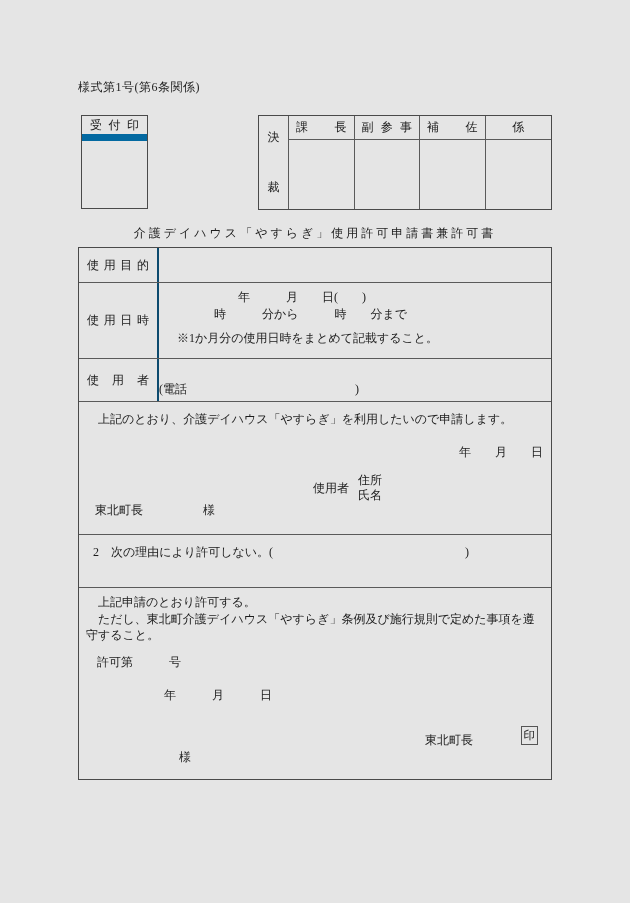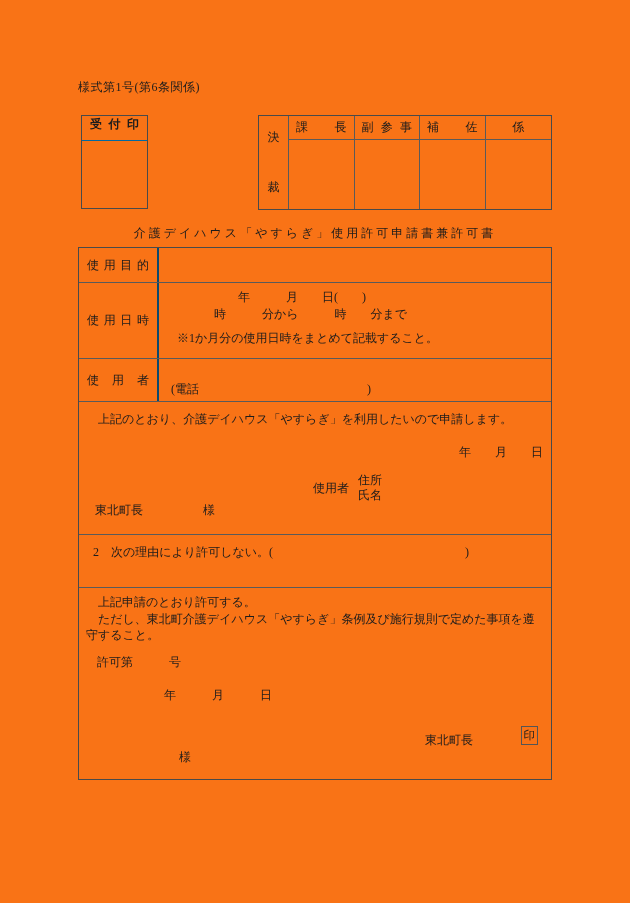--- a/index.html
+++ b/index.html
@@ -1,31 +1,31 @@
 <!DOCTYPE html>
 <html><head>
 <meta charset="utf-8">
 <style>
   * { margin:0; padding:0; box-sizing:border-box; }
   html,body { background:#fff; }
   .page {
-    position:relative; width:630px; height:903px; background:#f97316;
+    position:relative; width:630px; height:903px; background:#e5e5e5;
     font-family:"Liberation Serif","DejaVu Serif",serif;
     font-size:12px; color:#1c1c1c; overflow:hidden;
   }
   .abs { position:absolute; }
   .just { display:block; width:100%; text-align:justify; text-align-last:justify; }
   .pre { white-space:pre-wrap; }
 
   
   .fnote { left:78px; top:79px; letter-spacing:0.5px; }
 
   
   .receipt { left:81px; top:115px; width:67px; height:94px; border:1px solid #4a4a4a; }
-  .receipt .hd { height:25px; border-bottom:1px solid #0369a1; display:flex; padding:0 8px;font-weight:bold; }
+  .receipt .hd { height:25px; border-bottom:7px solid #0369a1; display:flex; align-items:center; padding:0 8px; }
   .receipt .bd { height:67px; }
 
   
   .appr { left:258px; top:115px; width:294px; height:95px; border:1px solid #4a4a4a; display:flex; }
   .kessai { width:30px; border-right:1px solid #5a5a5a; display:flex; flex-direction:column;
             justify-content:space-between; align-items:center; padding:13px 0; flex:none; }
   .agrid { flex:1; display:grid; grid-template-columns:repeat(4,1fr); grid-template-rows:24px 1fr; }
   .agrid .hc { border-bottom:1px solid #5a5a5a; border-right:1px solid #5a5a5a; display:flex; align-items:center; padding:0 7px; }
   .agrid .hc.center { justify-content:center; }
   .agrid .hc.center .just { text-align:center; text-align-last:center; }
@@ -43,21 +43,21 @@
   .lab { width:80px; flex:none; border-right:2px solid #0c4a6e; display:flex; align-items:center; padding:0 8px; }
   .cnt { flex:1; position:relative; }
   .h35{height:35px} .h76{height:76px} .h43{height:43px} .h133{height:133px}
   .h53{height:53px} .h36{height:36px} .h191{height:191px}
 
   
   .dt-lines { padding:6px 0 0 7px; line-height:17px; }
   .dt-note { margin:7px 0 0 11px; }
 
   
-  .phone { position:absolute; left:12px; bottom:3px; }
+  .phone { position:absolute; left:0; bottom:3px; }
 
   
   .apply-stmt { padding:9px 7px 0 7px;font-family:Liberation Serif, serif; }
   .apply-date { position:absolute; top:42px; right:8px; }
   .applicant { position:absolute; top:71px; left:234px; display:flex; align-items:center; gap:9px; }
   .addrname { line-height:15px; }
   .addressee { position:absolute; top:100px; left:16px; }
 
   
   .decision { padding:8px 8px 0 14px; line-height:18px; }

